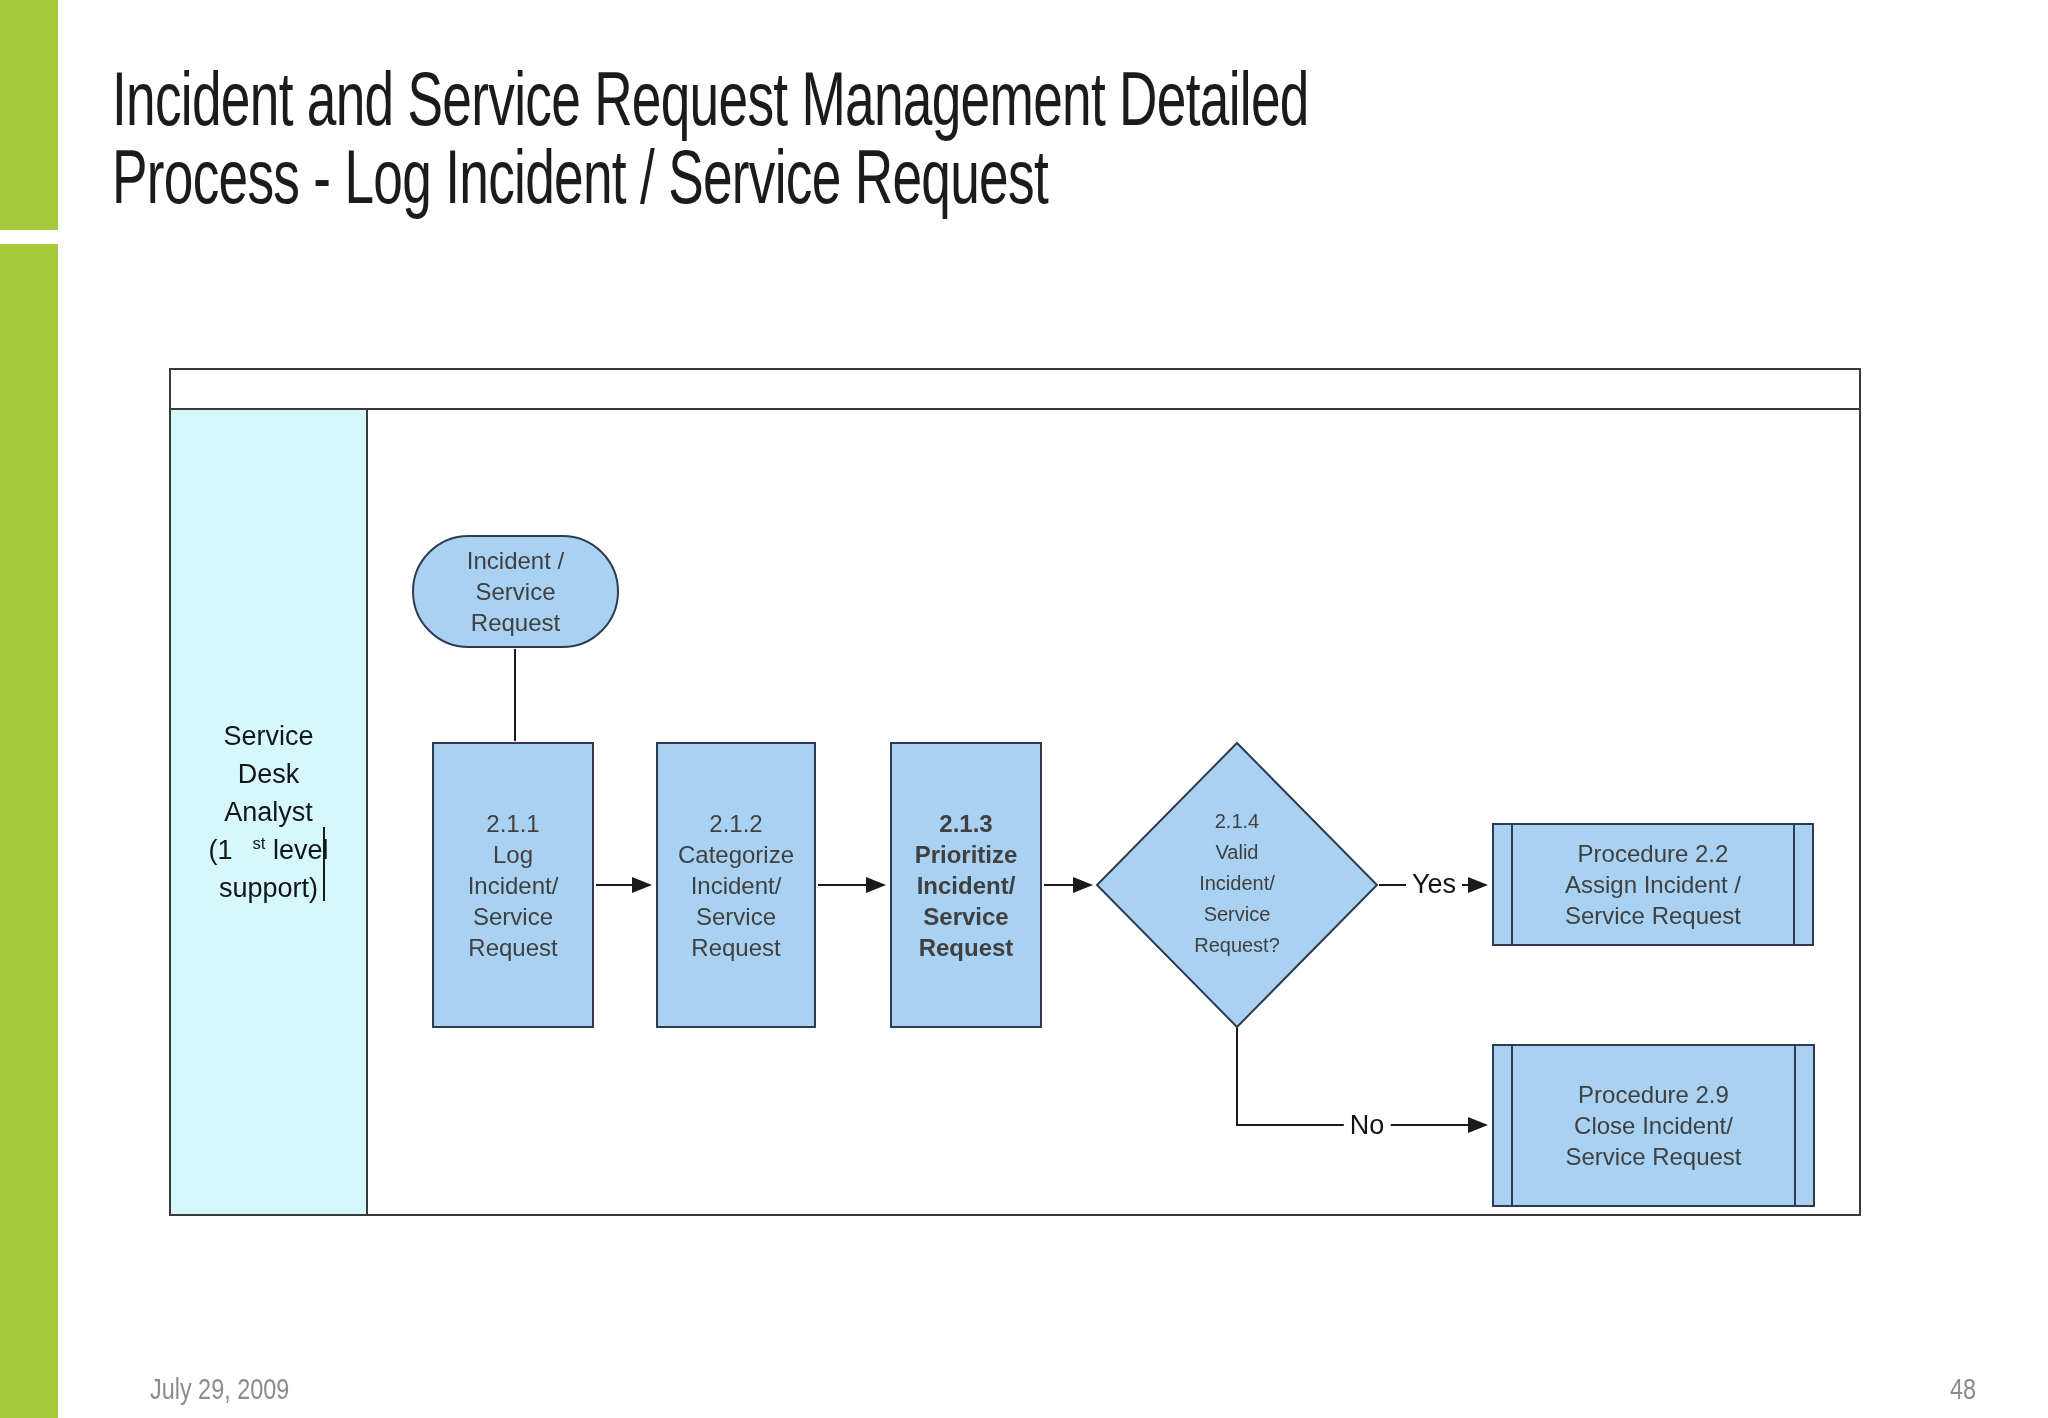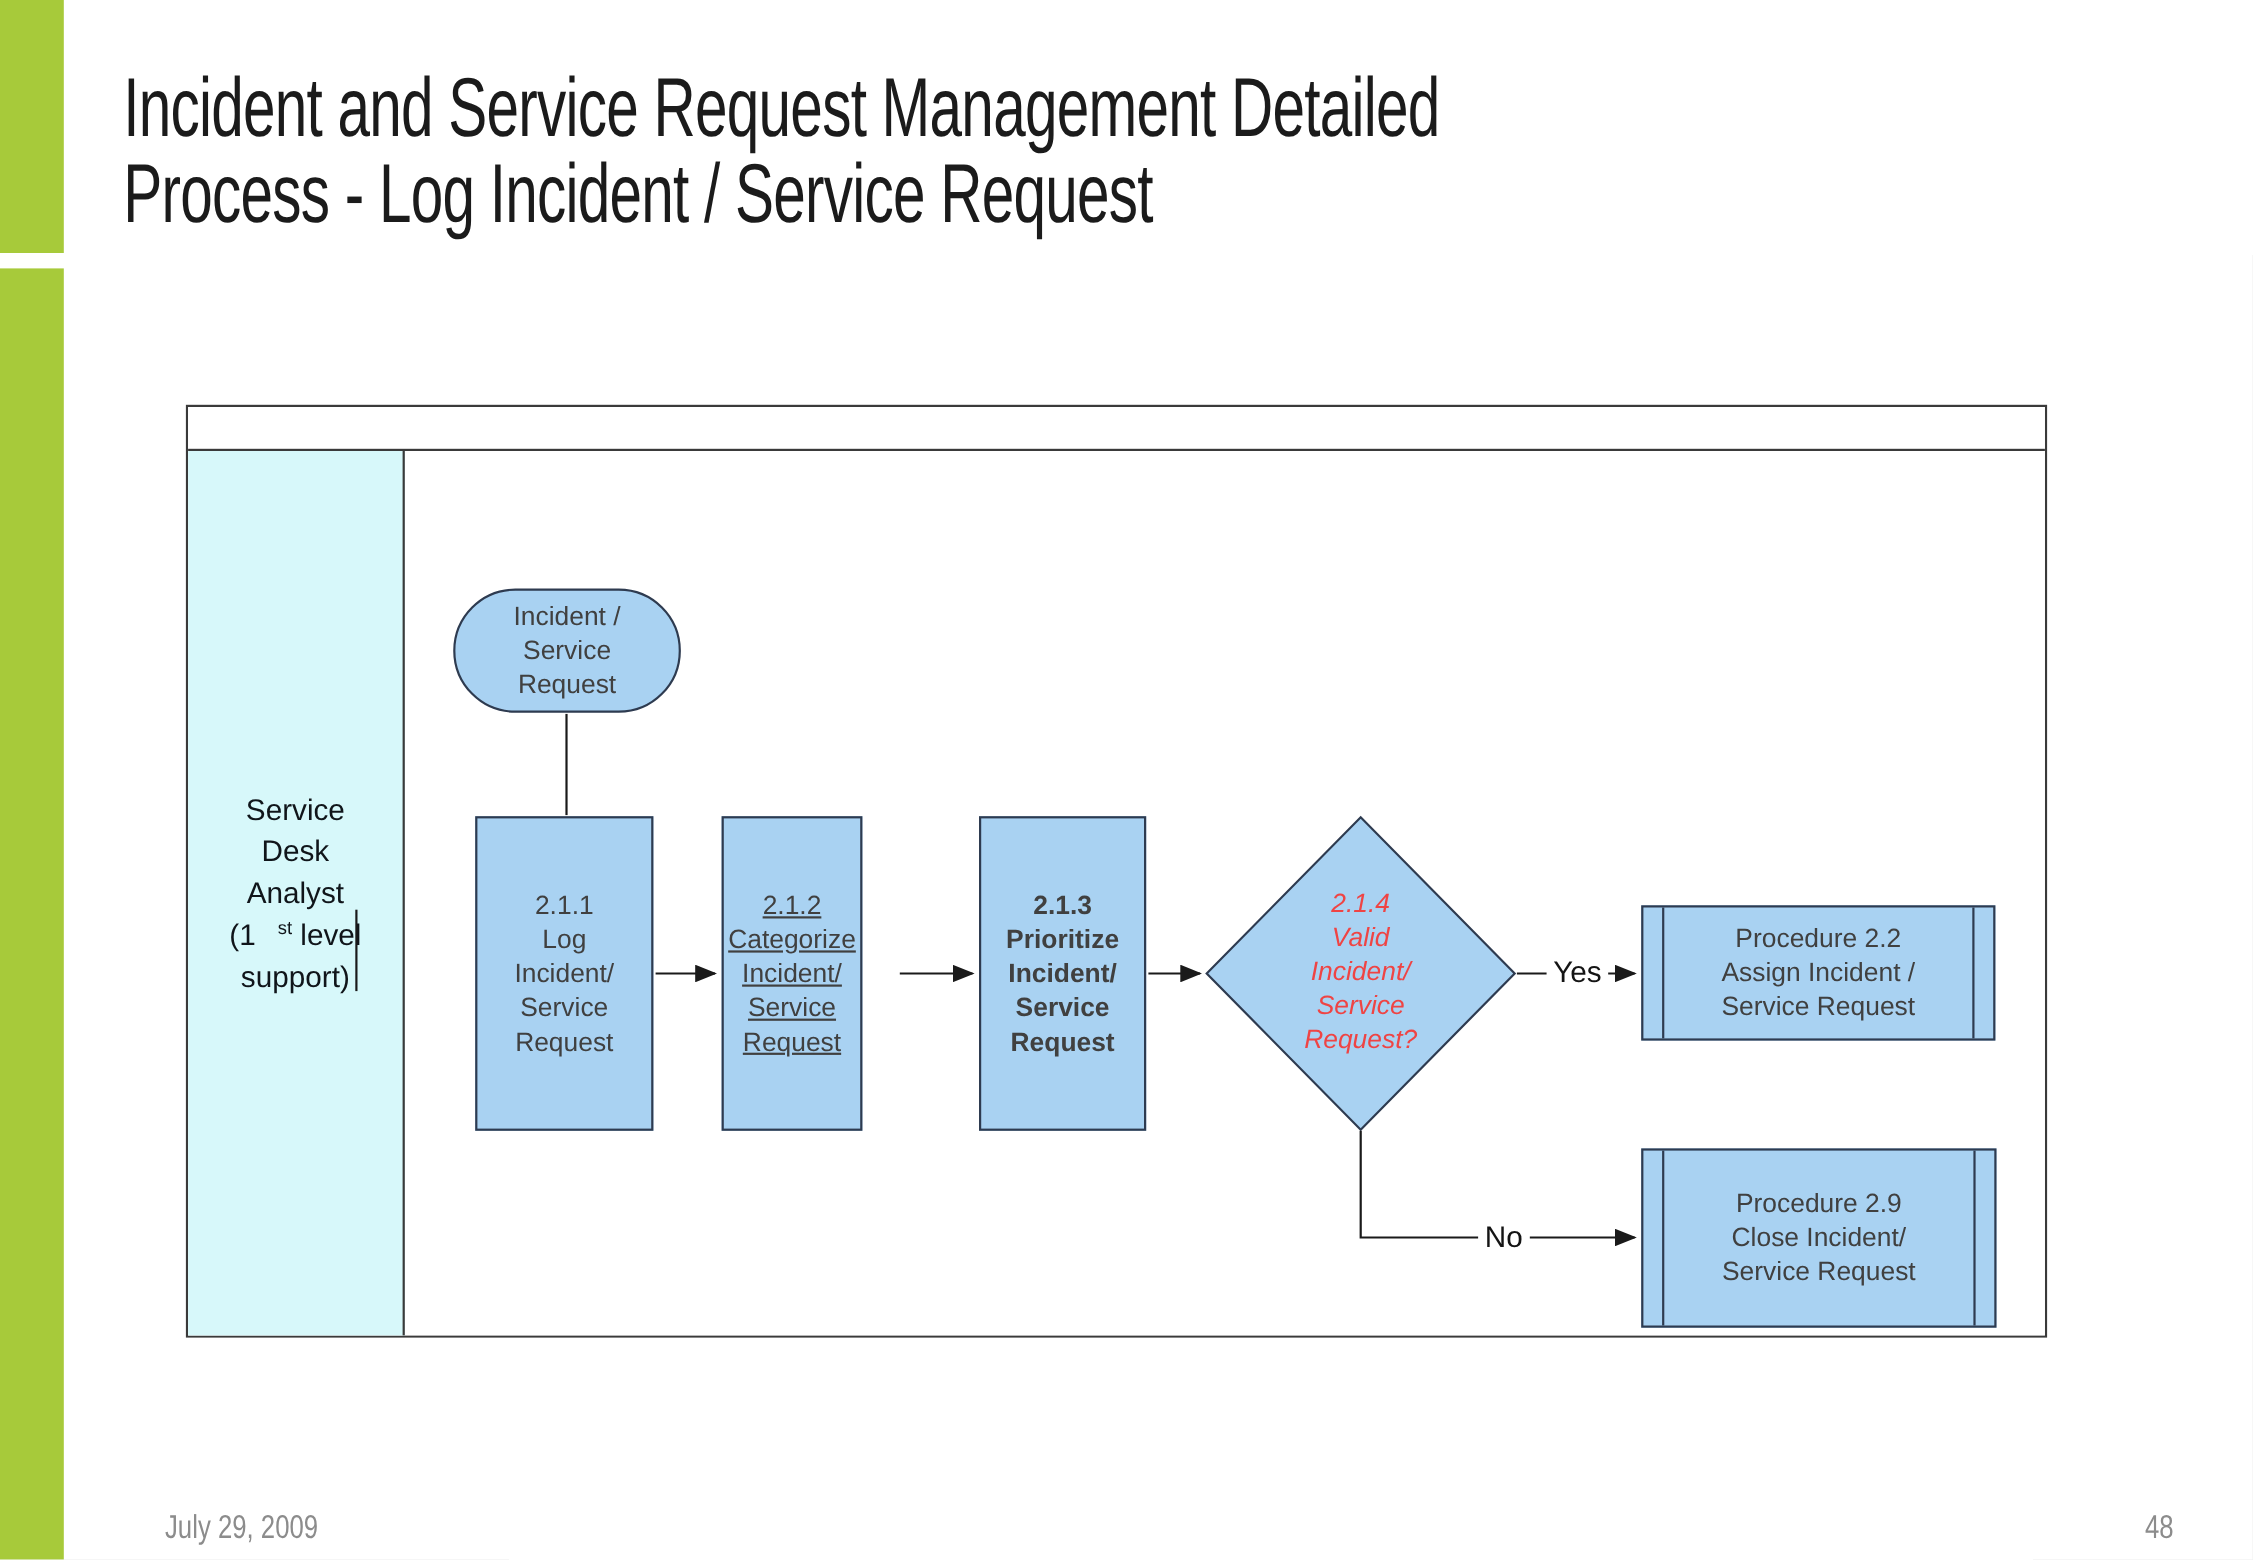--- a/index.html
+++ b/index.html
@@ -46,34 +46,34 @@
   .lane-label{font-size:27px;line-height:38px;text-align:center;color:#10151a;}
   .lane-label sup{font-size:0.62em;vertical-align:super;line-height:0;margin-left:20px;}
   .text-caret{position:absolute;left:323px;top:827px;width:2px;height:74px;background:#1a1a1a;}
   .shape{
     position:absolute;background:var(--shape-fill);border:2px solid var(--shape-border);
     display:flex;align-items:center;justify-content:center;text-align:center;
     font-size:24px;line-height:31px;color:#404040;white-space:pre-line;
   }
   .terminator{left:412px;top:535px;width:207px;height:113px;border-radius:57px;}
   .step-211{left:432px;top:742px;width:162px;height:286px;}
-  .step-212{left:656px;top:742px;width:128px;height:286px;text-decoration:underline;}
+  .step-212{left:656px;top:742px;width:160px;height:286px;}
   .step-213{left:890px;top:742px;width:152px;height:286px;font-weight:bold;}
   .predef{left:1492px;}
   .proc-22{top:823px;width:322px;height:123px;}
   .proc-29{top:1044px;width:323px;height:163px;}
   .predef::before,.predef::after{
     content:"";position:absolute;top:0;bottom:0;width:2px;background:var(--shape-border);
   }
   .predef::before{left:17px;}
   .predef::after{right:17px;}
   .decision-label{
     position:absolute;left:1147px;top:798px;width:180px;height:170px;
     display:flex;align-items:center;justify-content:center;text-align:center;
-    font-size:24px;line-height:31px;color:#ef4444;white-space:pre-line;font-style:italic;
+    font-size:20px;line-height:31px;color:#404040;white-space:pre-line;
   }
   .connectors{position:absolute;left:0;top:0;pointer-events:none;}
   .conn{stroke:var(--connector);stroke-width:2;fill:none;}
   .diamond-shape{fill:var(--shape-fill);stroke:var(--shape-border);stroke-width:2;}
   .arrowhead{fill:var(--connector);}
   .flow-label{
     position:absolute;transform:translate(-50%,-50%);background:#ffffff;
     padding:0 6px;font-size:27px;color:#141414;
   }
   .flow-label.yes{left:1434px;top:884px;}

